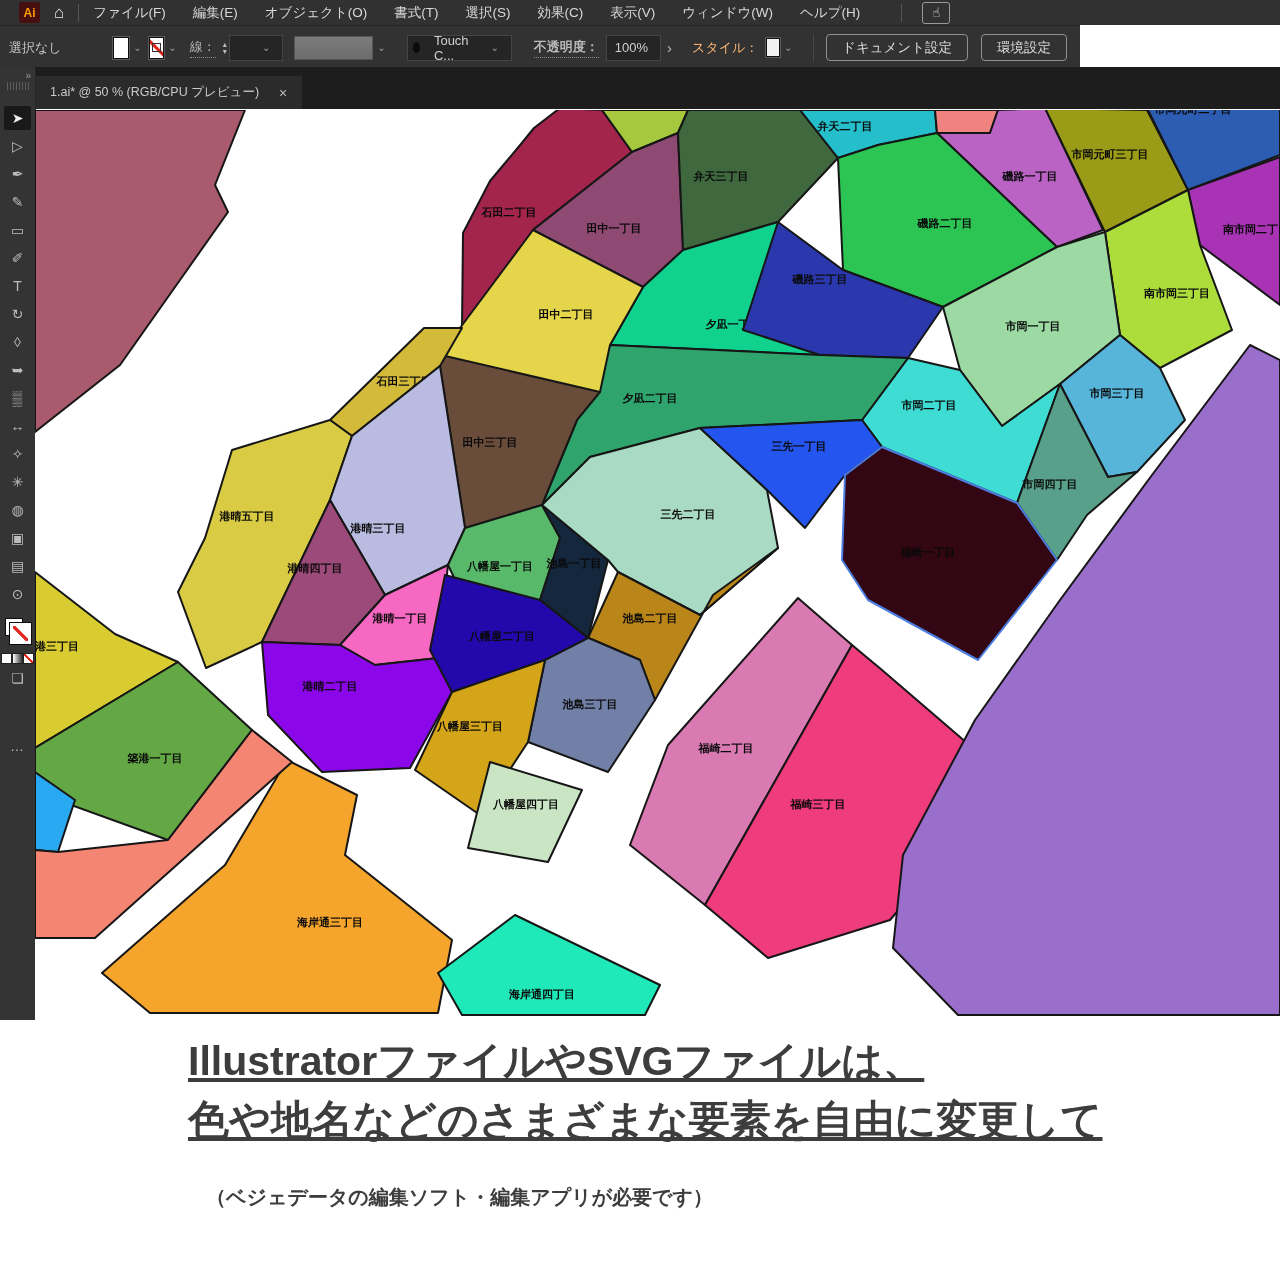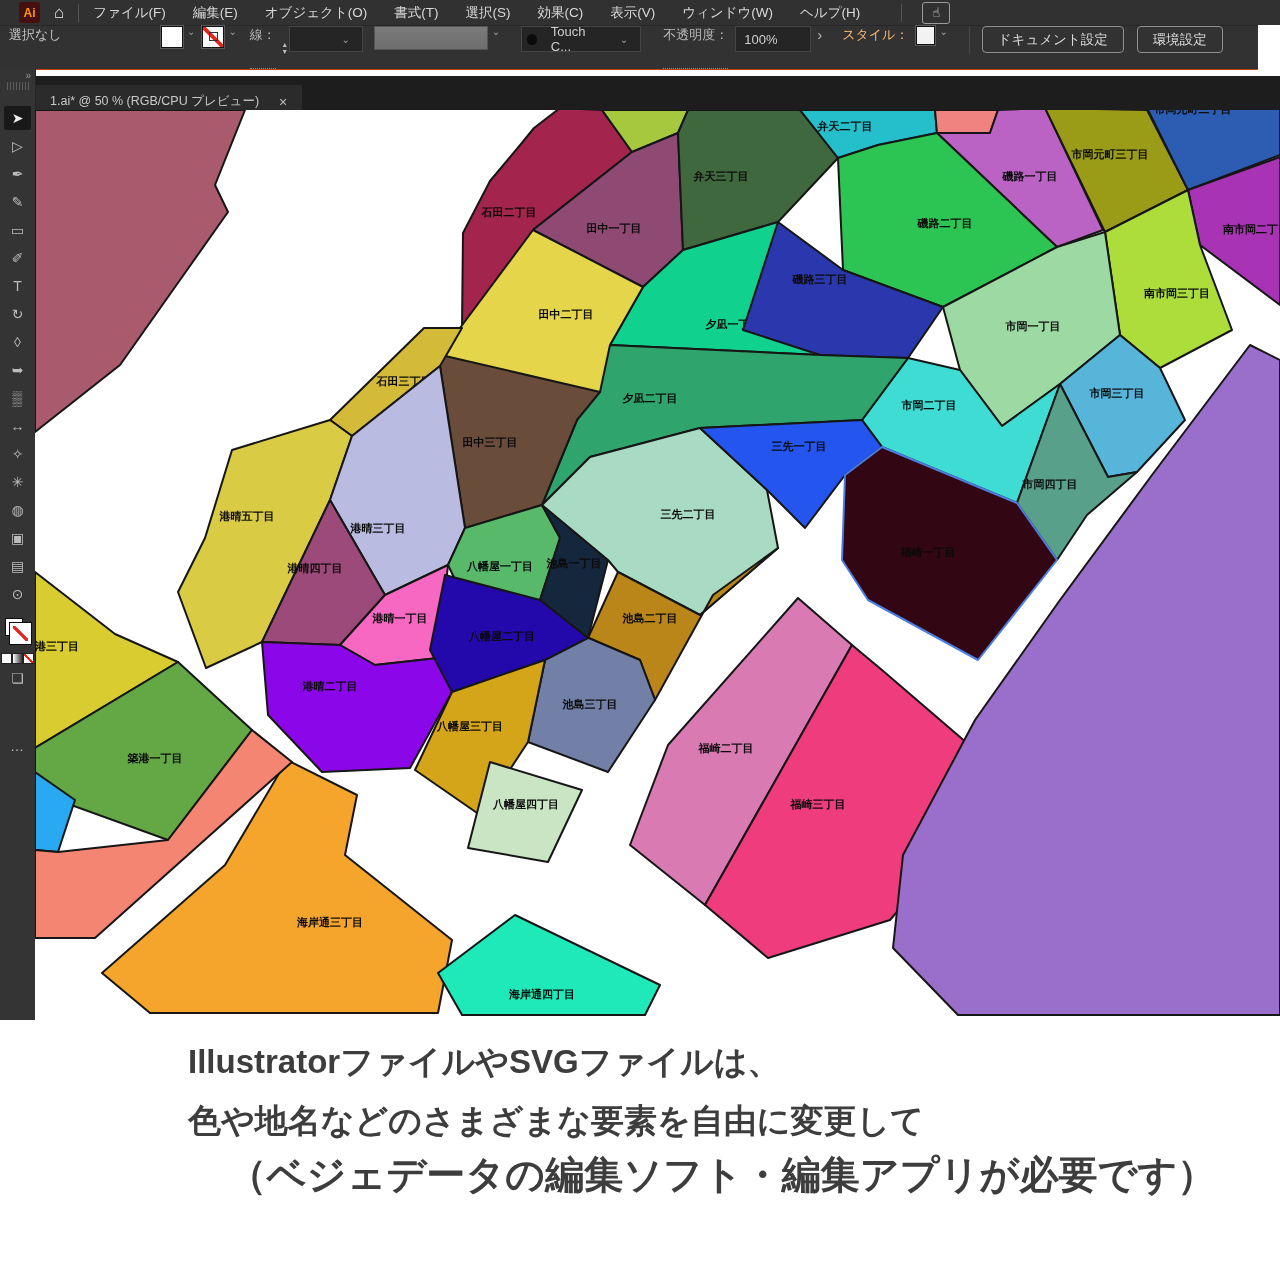--- a/index.html
+++ b/index.html
@@ -9,22 +9,22 @@
   .menubar{position:absolute;top:0;left:0;width:1280px;height:25px;background:#313131;
     display:flex;align-items:center;color:#d8d8d8;font-size:13.5px;}
   .ai-logo{width:21px;height:21px;margin-left:19px;background:#45100f;color:#ff9a00;
     font-weight:bold;font-size:12px;display:flex;align-items:center;justify-content:center;border-radius:3px;}
   .home-ic{color:#e8e8e8;font-size:17px;margin-left:14px;}
   .msep{width:1px;height:18px;background:#555;margin:0 14px;}
   .mitem{margin-right:27px;white-space:nowrap;cursor:default;}
   .touchbox{width:26px;height:20px;border:1px solid #9a9a9a;border-radius:3px;color:#e0e0e0;
     display:flex;align-items:center;justify-content:center;font-size:13px;margin-left:6px;}
   
-  .optionsbar{position:absolute;top:25px;left:0;width:1258px;height:43px;background:#323232;
-    border-top:1px solid #272727;border-bottom:1px solid #c2410c;display:flex;
+  .optionsbar{position:absolute;top:25px;left:0;width:1080px;height:43px;background:#323232;
+    border-top:1px solid #272727;border-bottom:4px solid #c2410c;display:flex;align-items:center;
     color:#b9b9b9;font-size:13px;}
   .sel-status{width:152px;padding-left:9px;color:#c7c7c7;}
   .swbox{width:20px;height:20px;background:#fff;border:1px solid #111;outline:1px solid #5a5a5a;}
   .swbox.none{background:linear-gradient(45deg,#fff 42%,#e0281e 44%,#e0281e 56%,#fff 58%);}
   .swbox.none::after{content:"";display:block;width:7px;height:7px;border:1px solid #333;margin:5px auto;}
   .chev{color:#9f9f9f;font-size:10px;margin:0 7px 0 4px;}
   .dotted-u{border-bottom:1px dotted #8a8a8a;padding-bottom:1px;margin-left:6px;white-space:nowrap;}
   .stepper{display:flex;flex-direction:column;justify-content:center;margin-left:7px;color:#bdbdbd;
     font-size:8px;line-height:7px;}
   .combo{height:24px;background:#252525;border:1px solid #454545;display:flex;align-items:center;
@@ -36,21 +36,21 @@
   .dot-ic{color:#0b0b0b;background:#0b0b0b;border-radius:50%;width:11px;height:11px;display:inline-block;}
   .opfield{width:66px;height:24px;background:#252525;border:1px solid #454545;color:#cfcfcf;
     display:flex;align-items:center;padding-left:8px;margin-left:7px;}
   .opchev{color:#bbb;margin:0 6px;font-size:15px;}
   .stylelabel{margin-left:14px;color:#fdba74;white-space:nowrap;}
   .stylesw{width:17px;height:17px;background:#f2f2f2;border:1px solid #111;outline:1px solid #5a5a5a;margin-left:8px;}
   .vsep{width:1px;height:28px;background:#474747;margin:0 12px 0 14px;}
   .obtn{height:27px;border:1px solid #909090;border-radius:4px;background:transparent;color:#dcdcdc;
     font-size:13.5px;padding:0 15px;margin-right:13px;white-space:nowrap;font-family:inherit;}
   
-  .tabbar{position:absolute;top:76px;left:35px;width:1245px;height:42px;background:#1d1d1d;}
+  .tabbar{position:absolute;top:67px;left:35px;width:1245px;height:42px;background:#1d1d1d;}
   .tab{position:absolute;left:0;top:9px;height:33px;background:#2b2b2b;color:#c9c9c9;display:flex;
     align-items:center;padding:0 15px;font-size:12.5px;gap:20px;white-space:nowrap;}
   .tab .close{color:#bdbdbd;font-size:14px;}
   
   .toolbar{position:absolute;left:0;top:68px;width:35px;height:952px;background:#343434;
     border-right:1px solid #252525;display:flex;flex-direction:column;align-items:center;}
   .tb-head{width:100%;height:14px;color:#9a9a9a;font-size:10px;text-align:right;padding:2px 4px 0 0;box-sizing:border-box;}
   .tb-ruler{width:22px;height:8px;margin-bottom:14px;
     background:repeating-linear-gradient(90deg,#5c5c5c 0 1px,transparent 1px 3px);}
   .tool{width:27px;height:24px;margin:2px 0;color:#bcbcbc;font-size:14px;display:flex;
@@ -67,26 +67,26 @@
   .c3{background:linear-gradient(45deg,#fff 40%,#e0281e 44%,#e0281e 56%,#fff 60%);}
   .more{margin-top:42px;letter-spacing:1px;}
   
   #map{position:absolute;left:35px;top:110px;background:#fff;}
   .dist{stroke:#161616;stroke-width:2;stroke-linejoin:round;}
   .dist.sel{stroke:#4c7de0;stroke-width:2;}
   .dlabel{font-family:"Liberation Sans","DejaVu Sans",sans-serif;font-size:11px;font-weight:700;
     fill:#0a0a0a;text-anchor:middle;}
   
   .caption{position:absolute;left:188px;top:1032px;width:1050px;color:#3d3d3d;font-weight:bold;}
-  .cap-lg{font-size:33px;line-height:59px;
+  .cap-lg{font-size:41px;line-height:59px;
     text-shadow:-3px 0 0 #fff,3px 0 0 #fff,0 -3px 0 #fff,0 3px 0 #fff,
+      -2px -2px 0 #fff,2px -2px 0 #fff,-2px 2px 0 #fff,2px 2px 0 #fff;text-decoration:underline;}
+  .cap-sm{font-size:20px;line-height:46px;margin-top:24px;margin-left:18px;
+    text-shadow:-2px 0 0 #fff,2px 0 0 #fff,0 -2px 0 #fff,0 2px 0 #fff,
       -2px -2px 0 #fff,2px -2px 0 #fff,-2px 2px 0 #fff,2px 2px 0 #fff;}
-  .cap-sm{font-size:39px;line-height:46px;margin-top:2px;margin-left:18px;
-    text-shadow:-2px 0 0 #fff,2px 0 0 #fff,0 -2px 0 #fff,0 2px 0 #fff,
-      -2px -2px 0 #fff,2px -2px 0 #fff,-2px 2px 0 #fff,2px 2px 0 #fff;text-align:center;}
 </style>
 </head>
 <body>
 
 <div class="app">
 
   <div class="menubar">
     <div class="ai-logo">Ai</div>
     <div class="home-ic">⌂</div>
     <div class="msep"></div>
@@ -119,21 +119,21 @@
     <span class="combo swidth">
         <span class="chev">⌄</span>
       </span>
     <span class="brushbar"></span>
     <span class="chev">⌄</span>
     <span class="combo touch">
       <span class="dot-ic"></span>
       <span>Touch C...</span>
       <span class="chev">⌄</span>
     </span>
-    <span class="dotted-u" style="margin-left:22px;">不透明度：</span>
+    <span class="dotted-u" style="margin-left:22px;font-weight:bold;">不透明度：</span>
     <span class="opfield">100%</span>
     <span class="opchev">›</span>
     <span class="stylelabel">スタイル：</span>
     <span class="stylesw"></span>
     <span class="chev">⌄</span>
     <span class="vsep"></span>
     <button class="obtn">ドキュメント設定</button>
     <button class="obtn">環境設定</button>
   </div>
 

